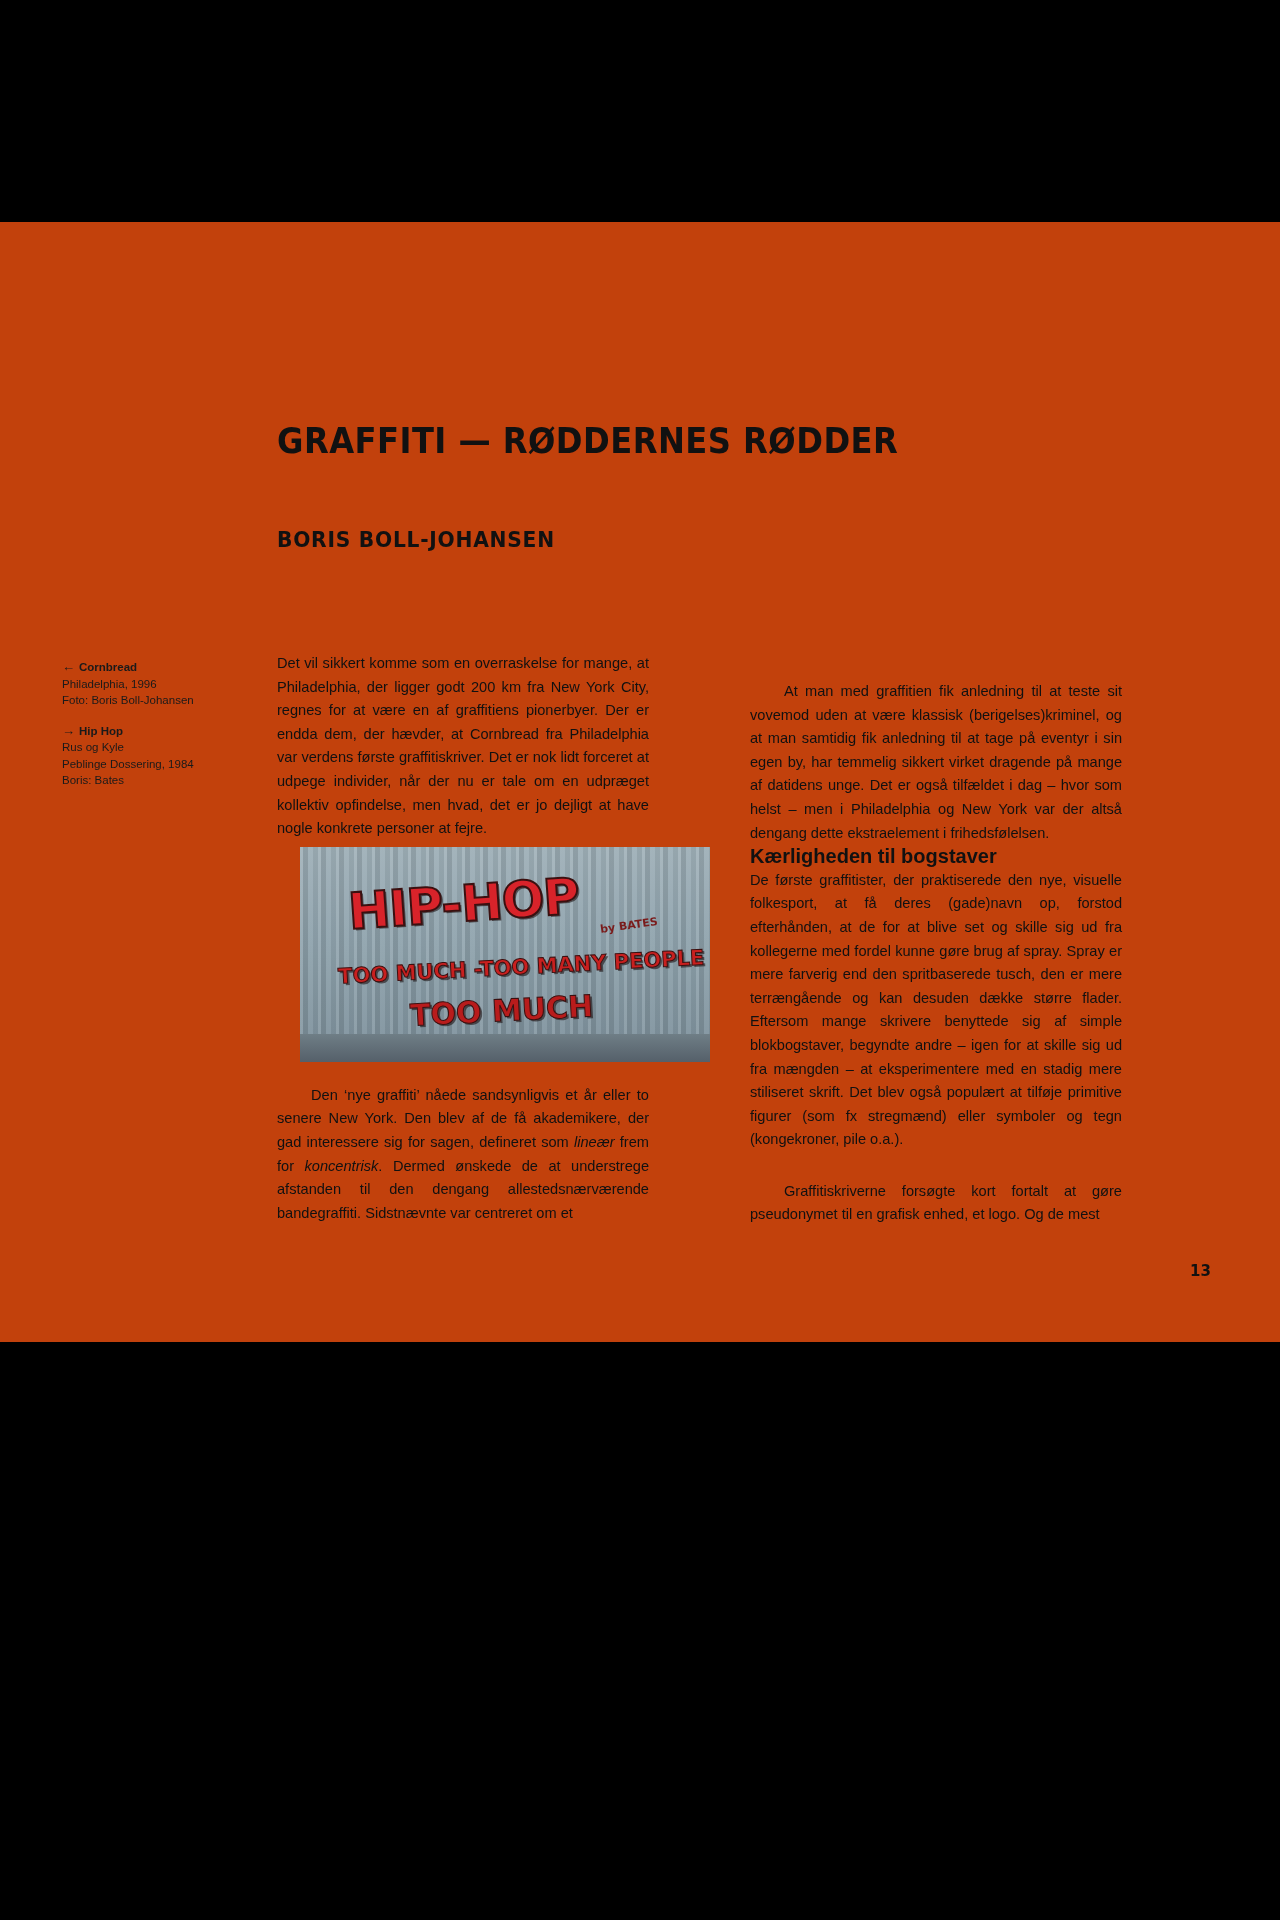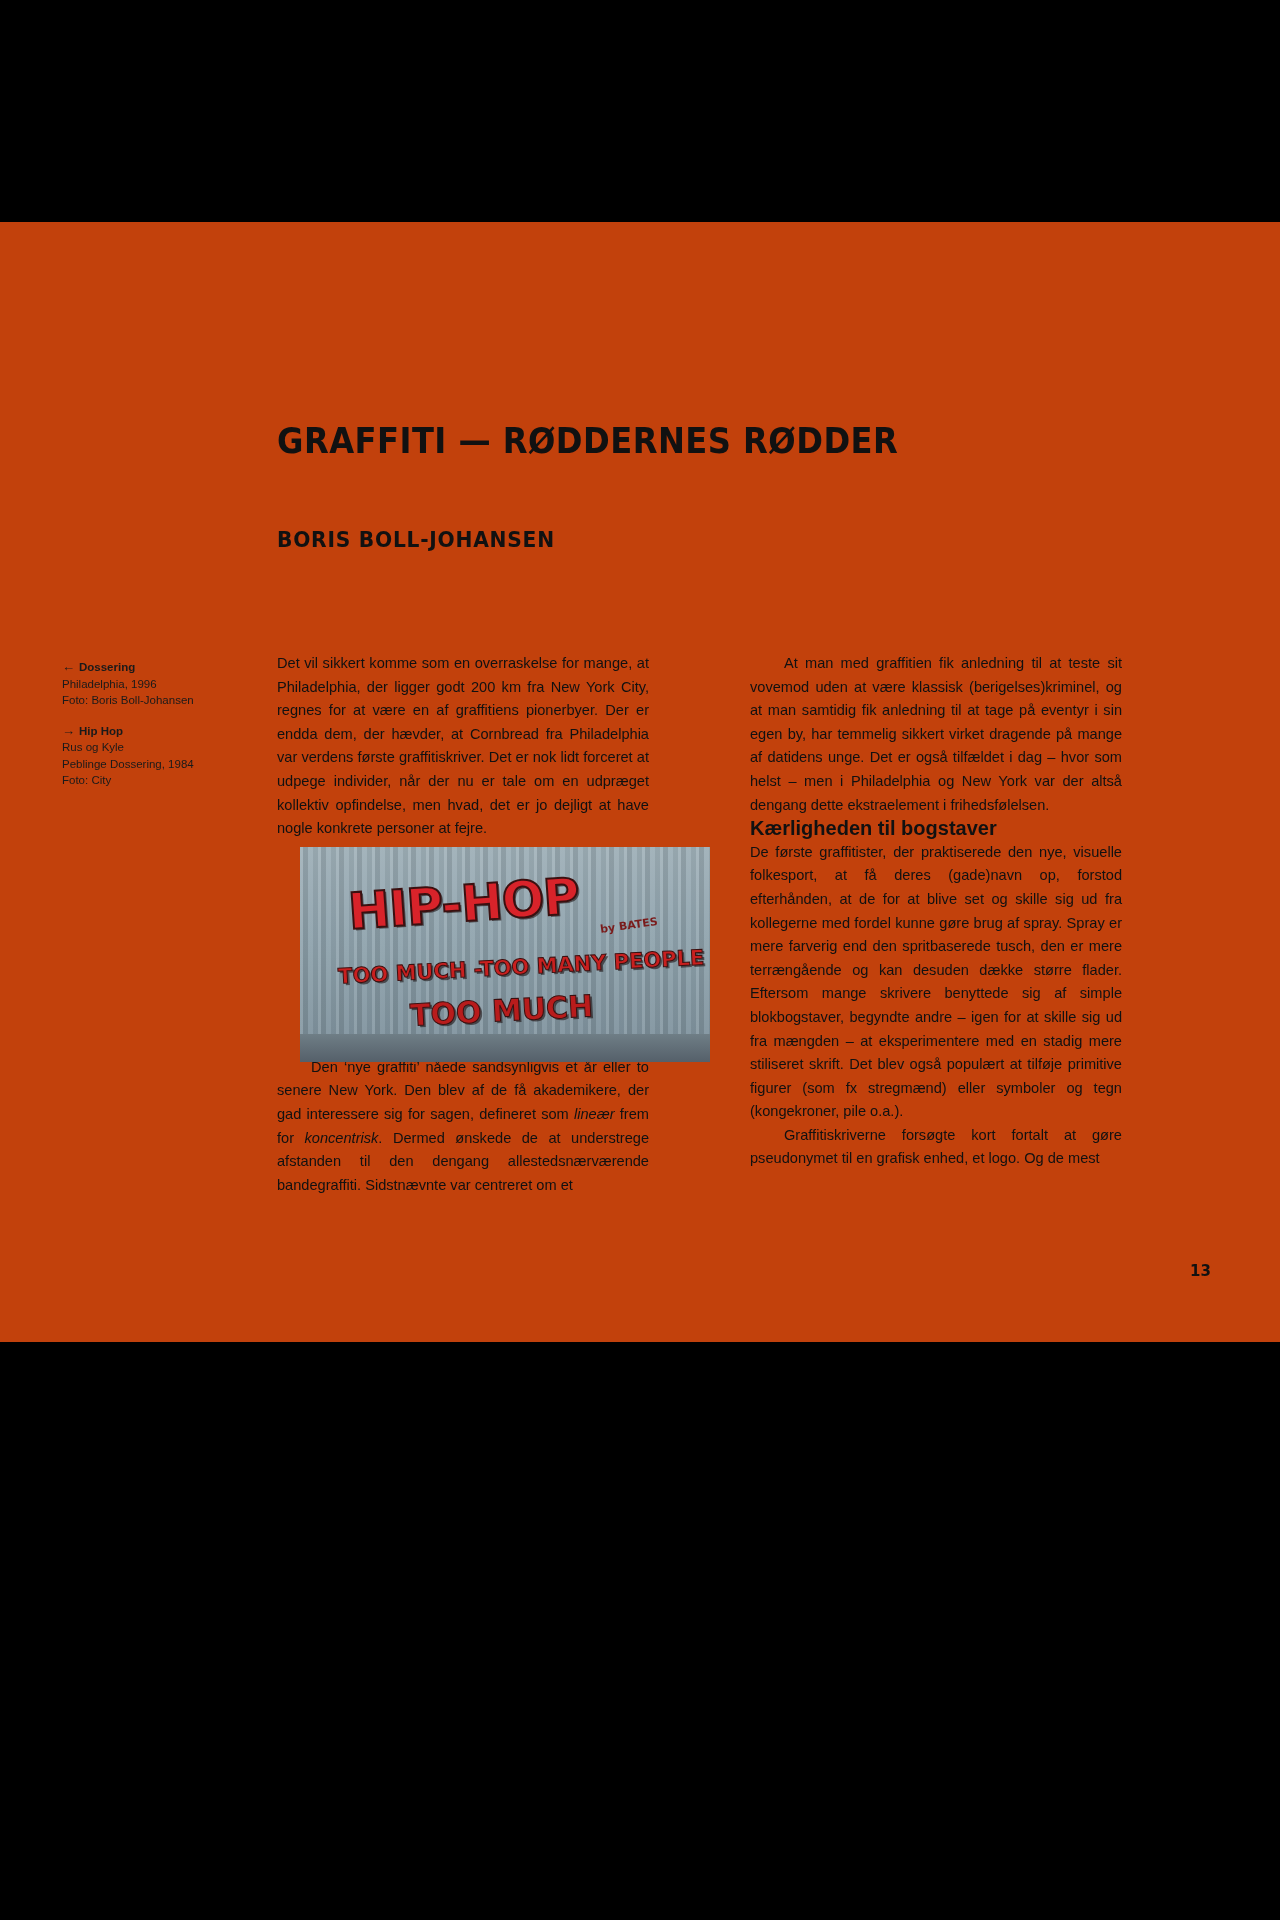--- a/index.html
+++ b/index.html
@@ -92,21 +92,21 @@
     width: 372px;
     font-size: 14.6px;
     line-height: 23.6px;
     color: #111111;
     text-align: justify;
   }
   .col-left { left: 277px; }
   .col-right { left: 750px; }
 
   .col p { margin: 0; }
-  .col p.indent { text-indent: 34px; }
+  .col p.indent { text-indent: 34px; margin-top: 28px; }
   .subhead {
     font-weight: bold;
     font-size: 20px;
     margin-top: 22px;
     margin-bottom: 0;
     text-align: left;
   }
   em.it { font-style: italic; }
 
   
@@ -200,33 +200,33 @@
 <div class="page">
   <div class="content">
 
     <h1 class="title">GRAFFITI — RØDDERNES RØDDER</h1>
     <h2 class="byline">BORIS BOLL-JOHANSEN</h2>
 
     <div class="captions">
 
       <div class="caption-block">
         <div class="caption-title">
-          <span class="arrow">←</span><span>Dossering</span>
+          <span class="arrow">←</span><span>Cornbread</span>
         </div>
         <span class="caption-line">Philadelphia, 1996</span>
         <span class="caption-line">Foto: Boris Boll-Johansen</span>
       </div>
 
       <div class="caption-block">
         <div class="caption-title">
           <span class="arrow">→</span><span>Hip Hop</span>
         </div>
         <span class="caption-line">Rus og Kyle</span>
         <span class="caption-line">Peblinge Dossering, 1984</span>
-        <span class="caption-line">Foto: City</span>
+        <span class="caption-line">Boris: Bates</span>
       </div>
 
     </div>
 
     <div class="col col-left">
       <p>Det vil sikkert komme som en overraskelse for mange, at Philadelphia, der ligger godt 200 km fra New York City, regnes for at være en af graffitiens pionerbyer. Der er endda dem, der hævder, at Cornbread fra Philadelphia var verdens første graffitiskriver. Det er nok lidt forceret at udpege individer, når der nu er tale om en udpræget kollektiv opfindelse, men hvad, det er jo dejligt at have nogle konkrete personer at fejre.</p>
       <div style="height:215px"></div>
       <p class="indent"><span>Den ‘nye graffiti’ nåede sandsynligvis et år eller to senere New York. Den blev af de få akademikere, der gad interessere sig for sagen, defineret som </span><em class="it">lineær</em><span> frem for </span><em class="it">koncentrisk</em><span>. Dermed ønskede de at understrege afstanden til den dengang allestedsnærværende bandegraffiti. Sidstnævnte var centreret om et</span></p>
     </div>
 

